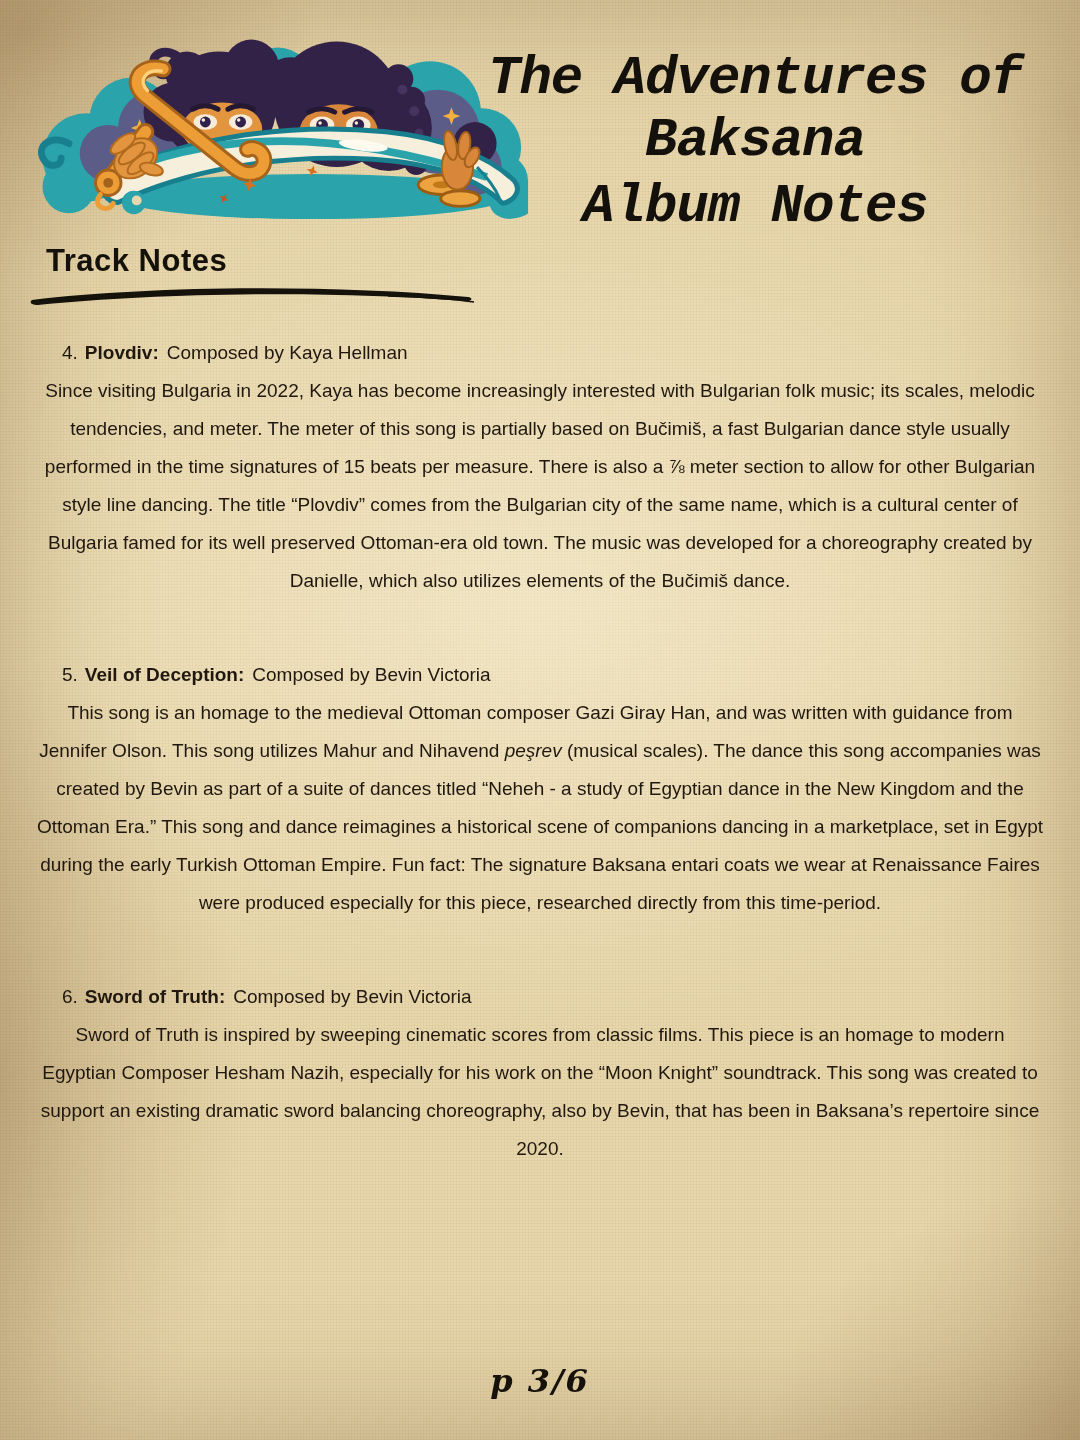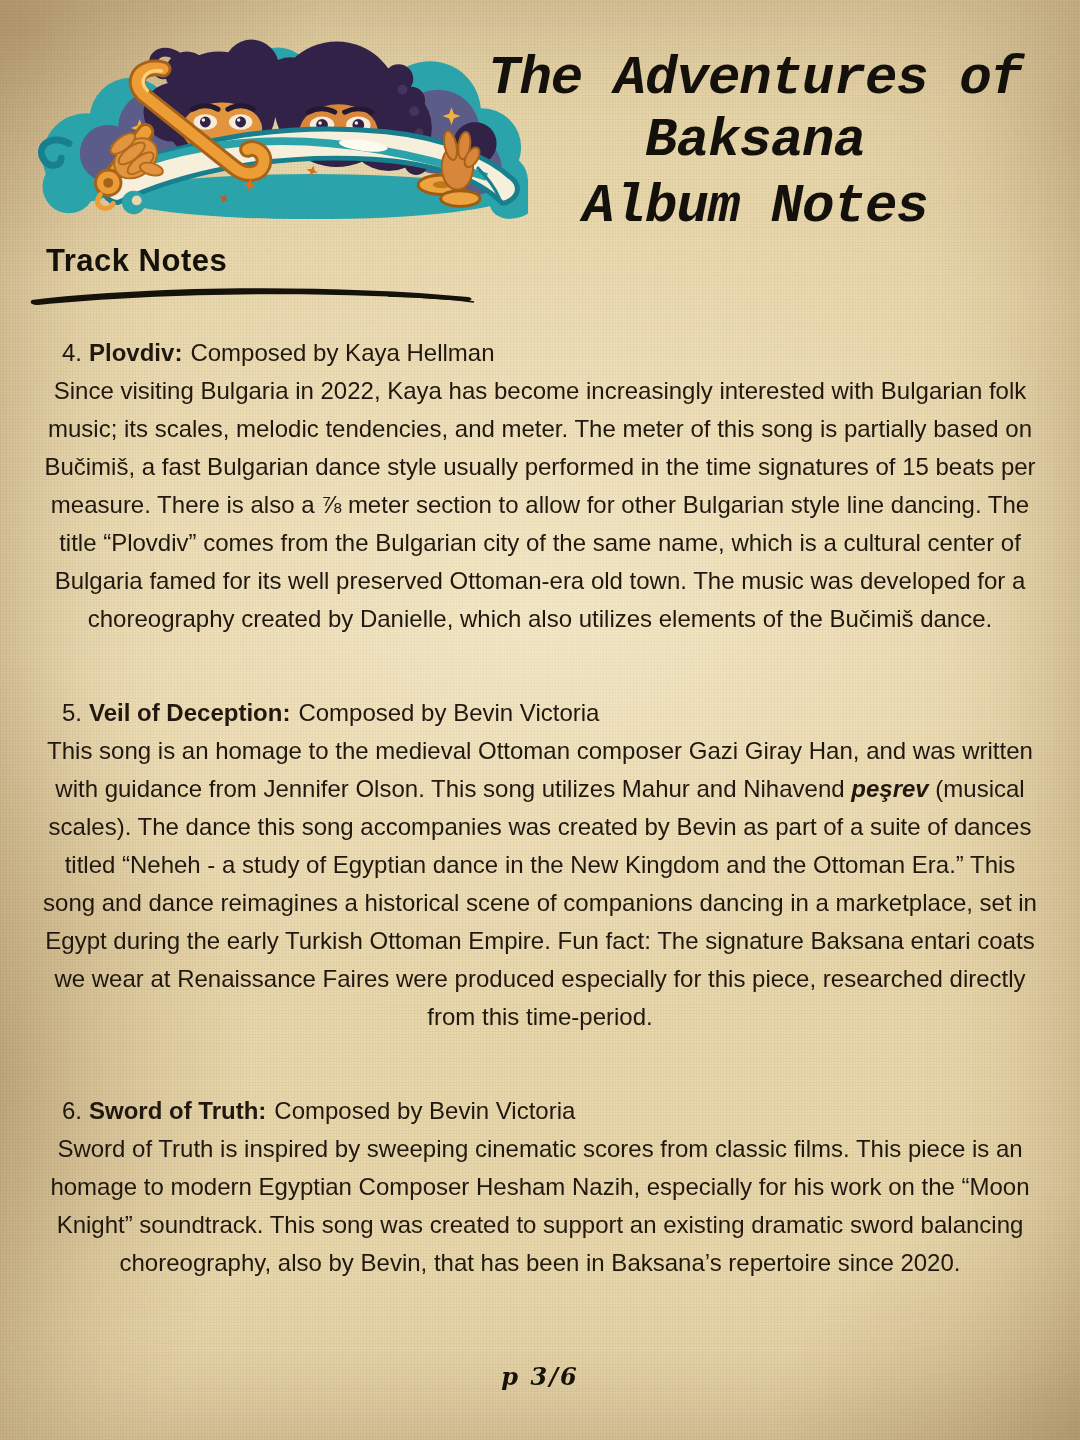--- a/index.html
+++ b/index.html
@@ -24,31 +24,31 @@
     font-family:Liberation Mono, monospace;font-style:italic;font-weight:bold;
     color:#14100b;letter-spacing:-1px;
   }
   .title-line1{font-size:54px;line-height:1.15;}
   .title-line2{font-size:54px;line-height:1.3;}
   .section-heading{
     position:absolute;left:46px;top:243px;
     font-size:31px;font-weight:bold;color:#14100a;letter-spacing:0.5px;text-align:center;
   }
   .brush-underline{position:absolute;left:28px;top:284px;width:448px;height:26px;}
-  .tracks{position:absolute;left:36px;right:36px;top:334px;font-size:24px;line-height:38px;}
+  .tracks{position:absolute;left:36px;right:36px;top:334px;font-size:19px;line-height:38px;}
   .track + .track{margin-top:56px;}
   .track-head{margin:0;padding-left:26px;}
   .track-head .num{margin-right:7px;}
   .track-head .ttl{font-weight:bold;margin-right:8px;}
   .track-body{margin:0;text-align:center;}
-  .track-body .it{font-style:italic;font-weight:bold;}
+  .track-body .it{font-style:italic;}
   .page-number{
     position:absolute;left:0;right:0;top:1362px;text-align:center;
     font-family:"DejaVu Serif", serif;font-style:italic;font-weight:bold;
-    font-size:24px;color:#17110b;letter-spacing:2px;
+    font-size:32px;color:#17110b;letter-spacing:2px;
   }
 </style>
 </head>
 <body>
 
 <div class="header-art">
   <svg viewBox="0 0 520 212" width="510" height="208">
 
     <g fill="#2aa3ab">
       <circle cx="70" cy="142" r="45"></circle>

